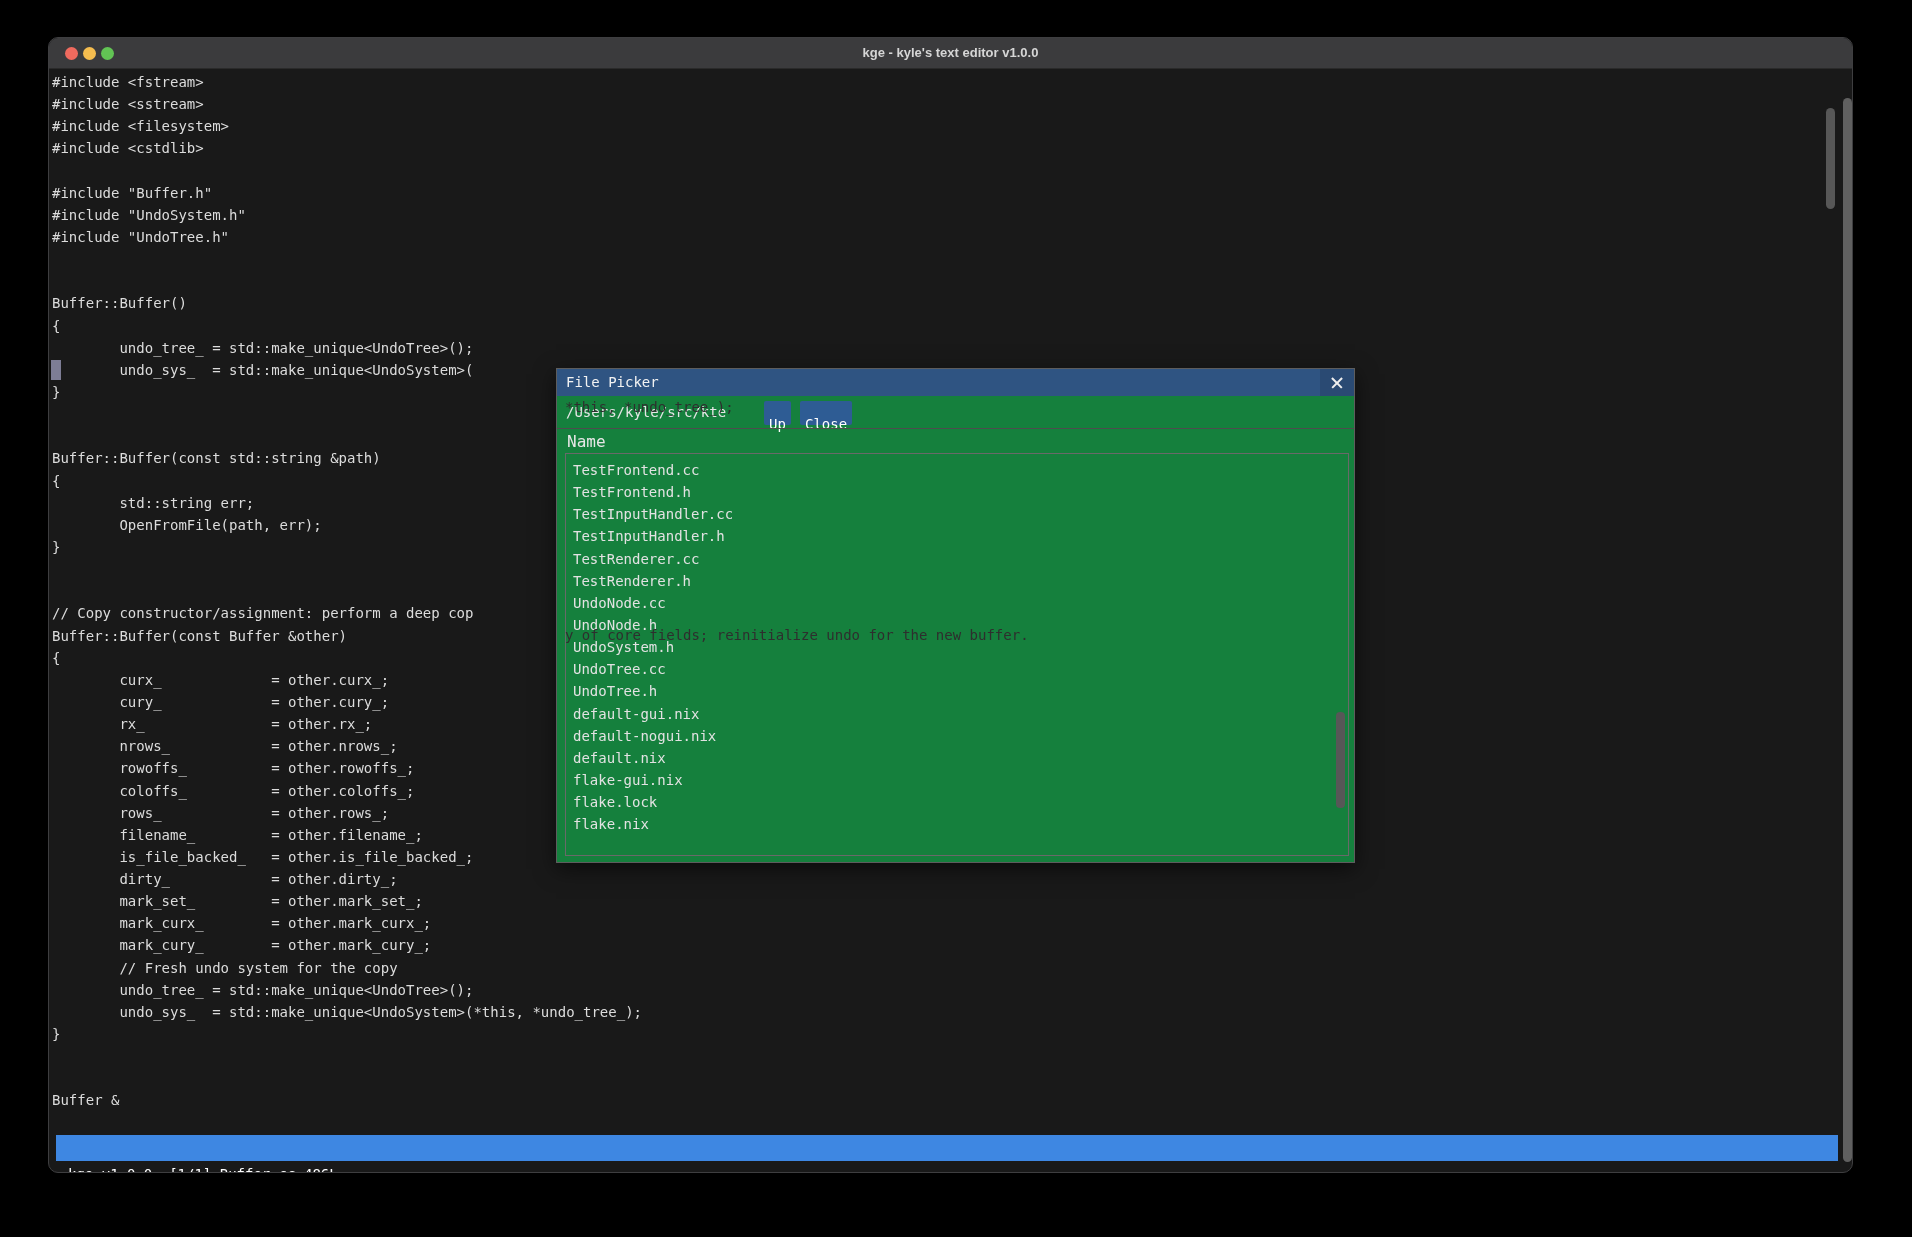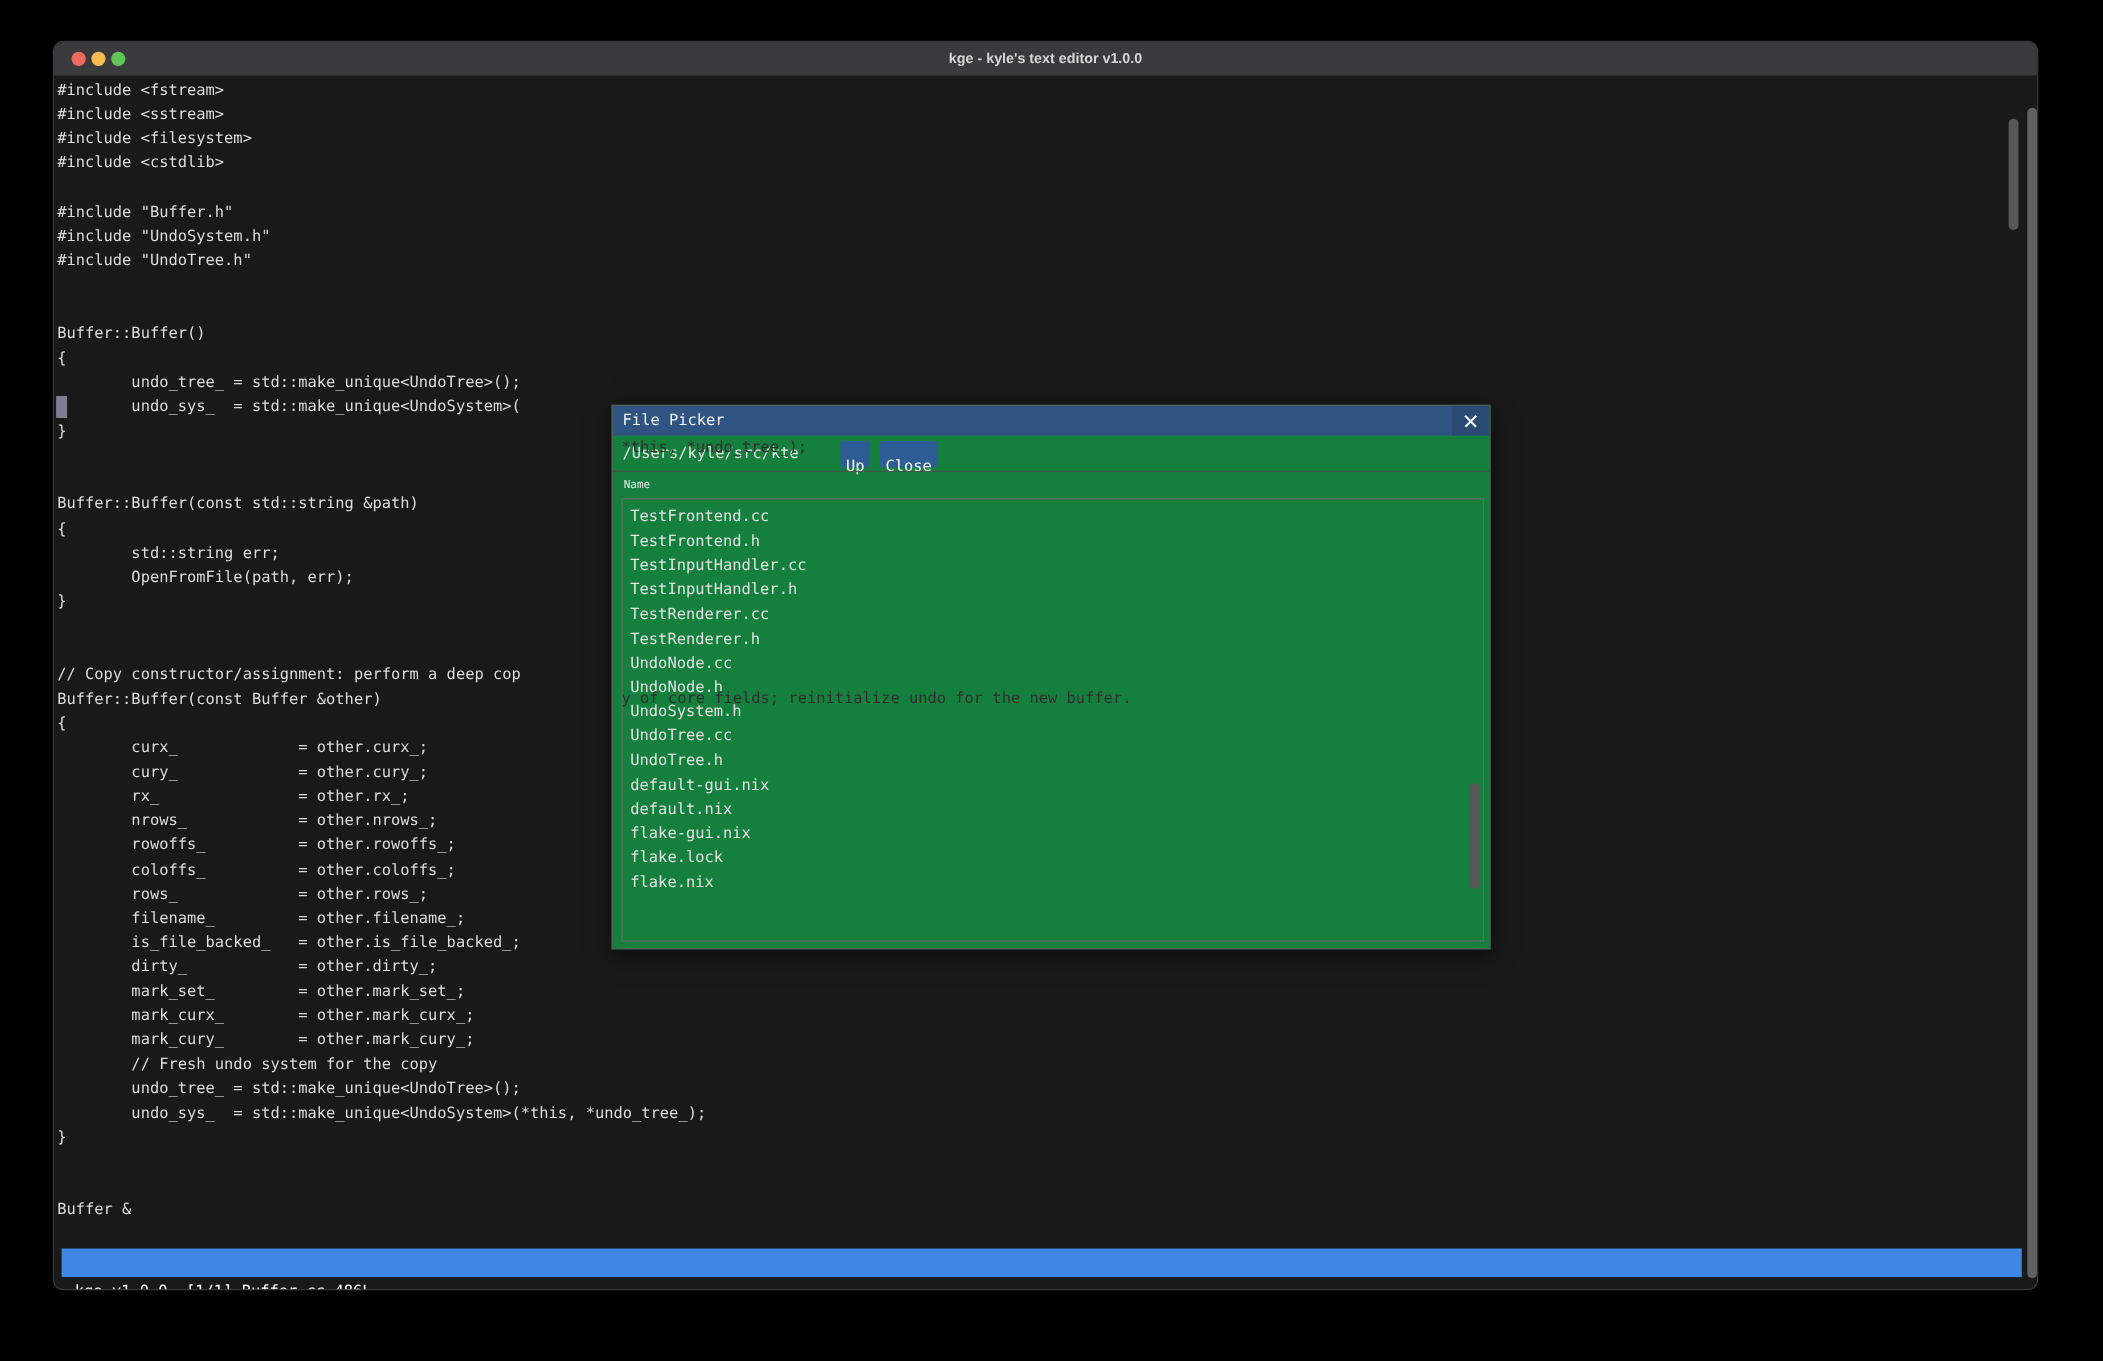--- a/index.html
+++ b/index.html
@@ -40,21 +40,21 @@
   .dlg-close .bar.a{transform:rotate(45deg);}
   .dlg-close .bar.b{transform:rotate(-45deg);}
   .path-row{position:absolute;left:0;top:27px;right:0;height:32px;}
   .path-text{position:absolute;left:9px;top:0;height:32px;line-height:32px;color:#e6e6e6;
              font-size:14px;white-space:pre;}
   .dlg-btn{position:absolute;top:5px;height:23px;line-height:23px;background:var(--button-blue);
            color:#fff;font-size:14px;text-align:center;border-radius:2px;padding:12px 5px;box-sizing:border-box;cursor:pointer;}
   .btn-up{left:207px;}
   .btn-close{left:243px;}
   .dlg-sep{position:absolute;left:0;top:59px;right:0;height:1px;background:#4d4d4d;}
-  .name-label{position:absolute;left:10px;top:62px;height:22px;line-height:22px;color:#e6e6e6;font-size:10px;}
+  .name-label{position:absolute;left:10px;top:62px;height:22px;line-height:22px;color:#e6e6e6;font-size:16px;}
   .listbox{position:absolute;left:8px;top:84px;width:784px;height:403px;border:1px solid #696969;
            box-sizing:border-box;overflow:hidden;}
   .file-items{position:absolute;left:0;top:5px;right:0;}
   .file-item{height:22.15px;line-height:22.15px;padding-left:7px;color:#e2e2e2;font-size:14px;
              white-space:pre;cursor:pointer;}
   .list-scroll-thumb{position:absolute;right:3px;top:258px;width:9px;height:96px;border-radius:4px;background:#575757;}
   
   .dim-layer{position:absolute;left:0;top:0;right:0;bottom:0;z-index:30;pointer-events:none;}
   .dim-text{position:absolute;height:22.15px;line-height:22.15px;font-size:14px;color:#2e2e2e;white-space:pre;}
 </style>
@@ -159,20 +159,21 @@
           <div class="file-item">TestInputHandler.cc</div>
           <div class="file-item">TestInputHandler.h</div>
           <div class="file-item">TestRenderer.cc</div>
           <div class="file-item">TestRenderer.h</div>
           <div class="file-item">UndoNode.cc</div>
           <div class="file-item">UndoNode.h</div>
           <div class="file-item">UndoSystem.h</div>
           <div class="file-item">UndoTree.cc</div>
           <div class="file-item">UndoTree.h</div>
           <div class="file-item">default-gui.nix</div>
+          <div class="file-item">default-nogui.nix</div>
           <div class="file-item">default.nix</div>
           <div class="file-item">flake-gui.nix</div>
           <div class="file-item">flake.lock</div>
           <div class="file-item">flake.nix</div>
         </div>
       <div class="list-scroll-thumb"></div>
     </div>
   </div>
 
   <div class="dim-layer">

